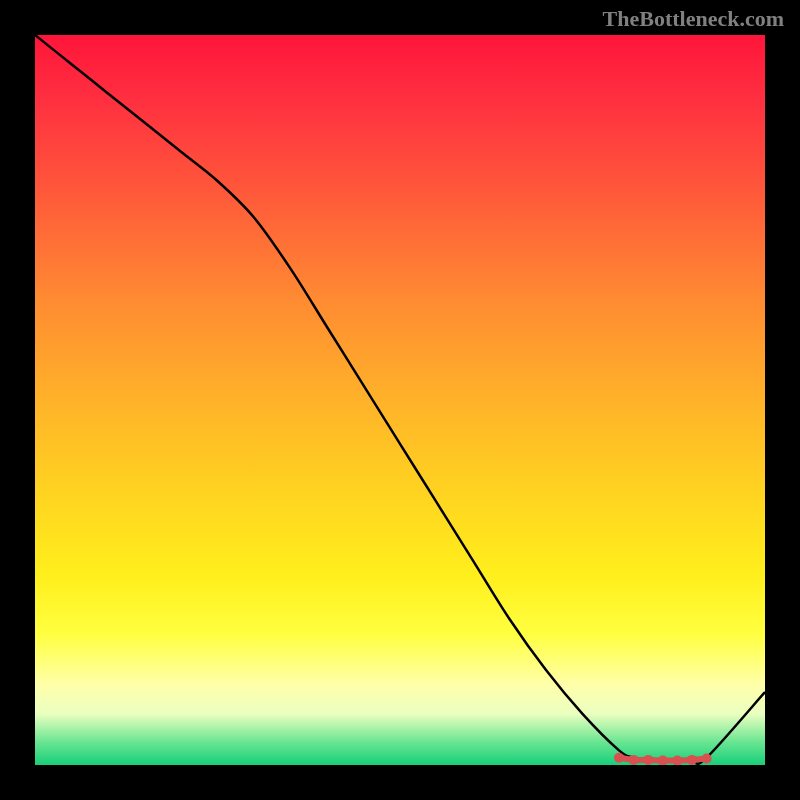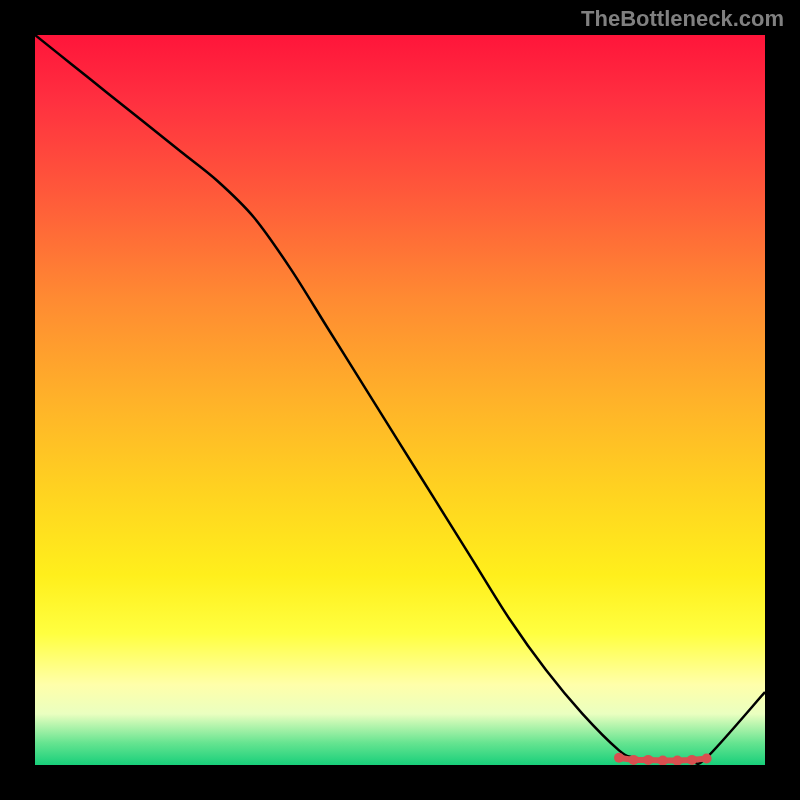--- a/index.html
+++ b/index.html
@@ -17,20 +17,21 @@
     height: 800px;
   }
   .attribution {
     position: absolute;
     top: 6px;
     right: 16px;
     color: #808080;
     font-size: 22px;
     font-weight: 600;
     z-index: 5;
+    font-family: Liberation Serif, serif;
   }
   .plot-wrap {
     position: absolute;
     left: 35px;
     top: 35px;
     width: 730px;
     height: 730px;
   }
   .gradient {
     position: absolute;

